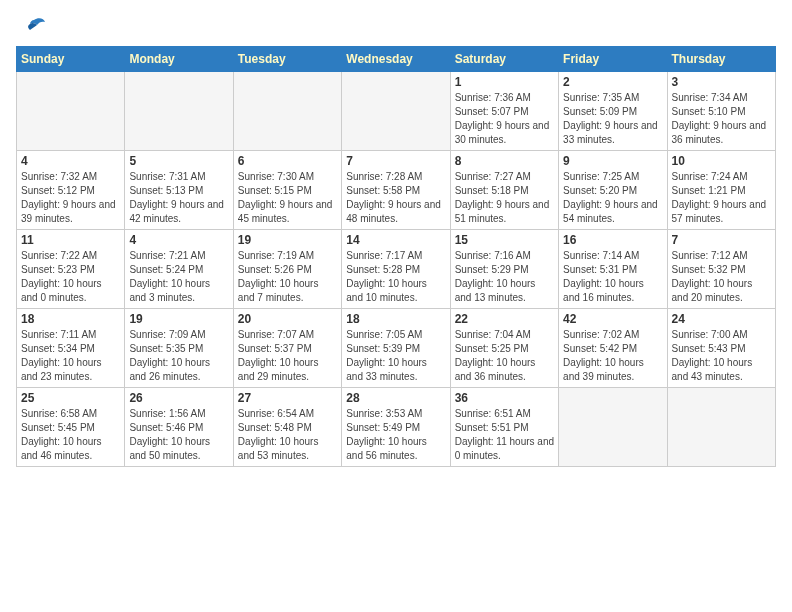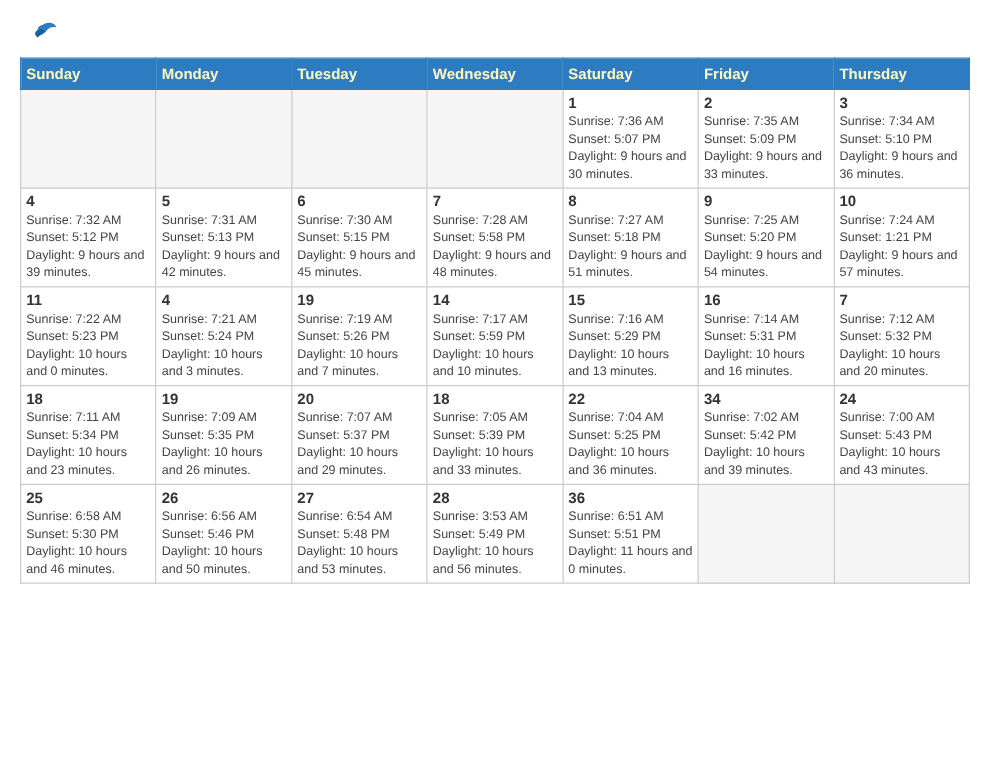--- a/index.html
+++ b/index.html
@@ -189,21 +189,21 @@
         <td>
           <div class="day-num">19</div>
           <div class="day-info">Sunrise: 7:19 AM
 Sunset: 5:26 PM
 Daylight: 10 hours
 and 7 minutes.</div>
         </td>
         <td>
           <div class="day-num">14</div>
           <div class="day-info">Sunrise: 7:17 AM
-Sunset: 5:59 PM
+Sunset: 5:28 PM
 Daylight: 10 hours
 and 10 minutes.</div>
         </td>
         <td>
           <div class="day-num">15</div>
           <div class="day-info">Sunrise: 7:16 AM
 Sunset: 5:29 PM
 Daylight: 10 hours
 and 13 minutes.</div>
         </td>
@@ -252,45 +252,45 @@
 and 33 minutes.</div>
         </td>
         <td>
           <div class="day-num">22</div>
           <div class="day-info">Sunrise: 7:04 AM
 Sunset: 5:25 PM
 Daylight: 10 hours
 and 36 minutes.</div>
         </td>
         <td>
-          <div class="day-num">34</div>
+          <div class="day-num">42</div>
           <div class="day-info">Sunrise: 7:02 AM
 Sunset: 5:42 PM
 Daylight: 10 hours
 and 39 minutes.</div>
         </td>
         <td>
           <div class="day-num">24</div>
           <div class="day-info">Sunrise: 7:00 AM
 Sunset: 5:43 PM
 Daylight: 10 hours
 and 43 minutes.</div>
         </td>
       </tr>
       <tr>
         <td>
           <div class="day-num">25</div>
           <div class="day-info">Sunrise: 6:58 AM
-Sunset: 5:30 PM
+Sunset: 5:45 PM
 Daylight: 10 hours
 and 46 minutes.</div>
         </td>
         <td>
           <div class="day-num">26</div>
-          <div class="day-info">Sunrise: 6:56 AM
+          <div class="day-info">Sunrise: 1:56 AM
 Sunset: 5:46 PM
 Daylight: 10 hours
 and 50 minutes.</div>
         </td>
         <td>
           <div class="day-num">27</div>
           <div class="day-info">Sunrise: 6:54 AM
 Sunset: 5:48 PM
 Daylight: 10 hours
 and 53 minutes.</div>

